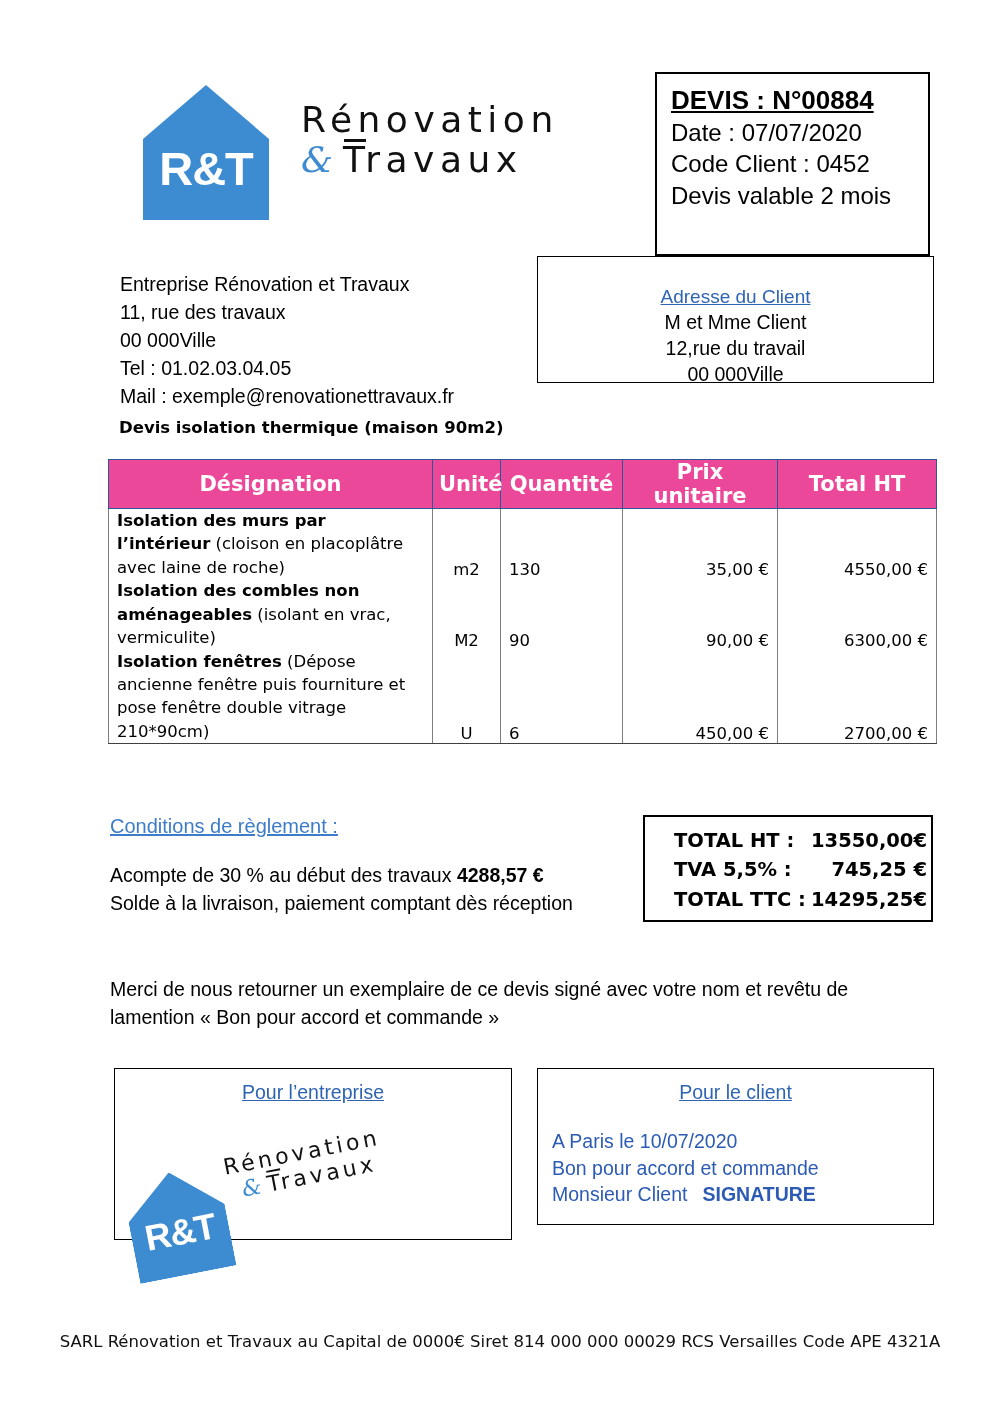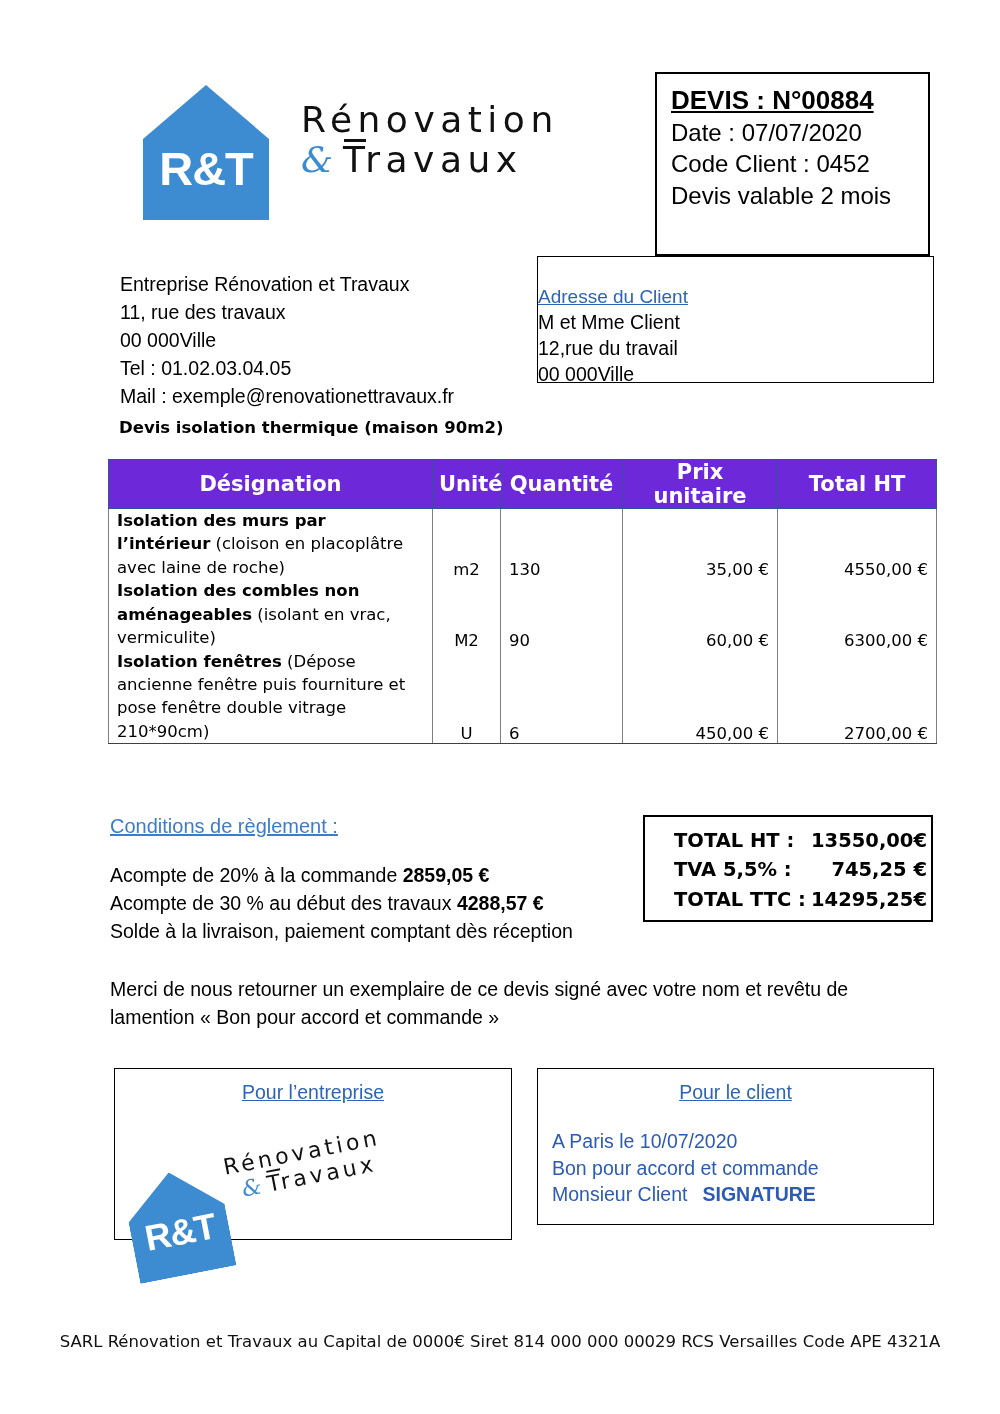--- a/index.html
+++ b/index.html
@@ -131,21 +131,21 @@
 
   
   .client-box {
     position: absolute;
     left: 537px;
     top: 256px;
     width: 397px;
     height: 127px;
     border: 1.5px solid #000000;
     box-sizing: border-box;
-    text-align: left;
+    text-align: center;
     padding-top: 28px;
   }
   .client-title {
     color: #2e64b4;
     font-size: 19px;
     text-decoration: underline;
     line-height: 1.3;
   }
   .client-line {
     font-size: 19.5px;
@@ -166,21 +166,21 @@
   .tbl {
     position: absolute;
     left: 108px;
     top: 459px;
     width: 828px;
     border-collapse: collapse;
     font-family: "DejaVu Sans", sans-serif;
     table-layout: fixed;
   }
   .tbl thead th {
-    background: #6d28d9;
+    background: #ec4899;
     color: #ffffff;
     font-size: 21px;
     font-weight: bold;
     height: 40px;
     border: 1px solid #2f5597;
     padding: 0 6px;
     text-align: center;
     vertical-align: middle;
   }
   .tbl tbody td {
@@ -445,39 +445,38 @@
         <td class="c-right pad-b">35,00 €</td>
         <td class="c-right pad-b">4550,00 €</td>
       </tr>
       <tr>
         <td class="desc-cell">
           <span class="desc-b">Isolation des combles non aménageables</span>
           <span>(isolant en vrac, vermiculite)</span>
         </td>
         <td class="c-center pad-b">M2</td>
         <td class="c-left pad-b">90</td>
-        <td class="c-right pad-b">60,00 €</td>
+        <td class="c-right pad-b">90,00 €</td>
         <td class="c-right pad-b">6300,00 €</td>
       </tr>
       <tr>
         <td class="desc-cell">
           <span class="desc-b">Isolation fenêtres</span>
           <span>(Dépose ancienne fenêtre puis fourniture et pose fenêtre double vitrage 210*90cm)</span>
         </td>
         <td class="c-center pad-b">U</td>
         <td class="c-left pad-b">6</td>
         <td class="c-right pad-b">450,00 €</td>
         <td class="c-right pad-b">2700,00 €</td>
       </tr>
     </tbody>
   </table>
 
   <div class="cond-title">Conditions de règlement :</div>
   <div class="cond-body">
-    <div><span>Acompte de 20% à la commande </span><b>2859,05 €</b></div>
     <div><span>Acompte de 30 % au début des travaux </span><b>4288,57 €</b></div>
     <div>Solde à la livraison, paiement comptant dès réception</div>
   </div>
 
   <div class="totals-box">
     <div class="tot-row">
       <span class="tot-lbl">TOTAL HT :</span>
         <span class="tot-val">13550,00€</span>
     </div>
     <div class="tot-row">

